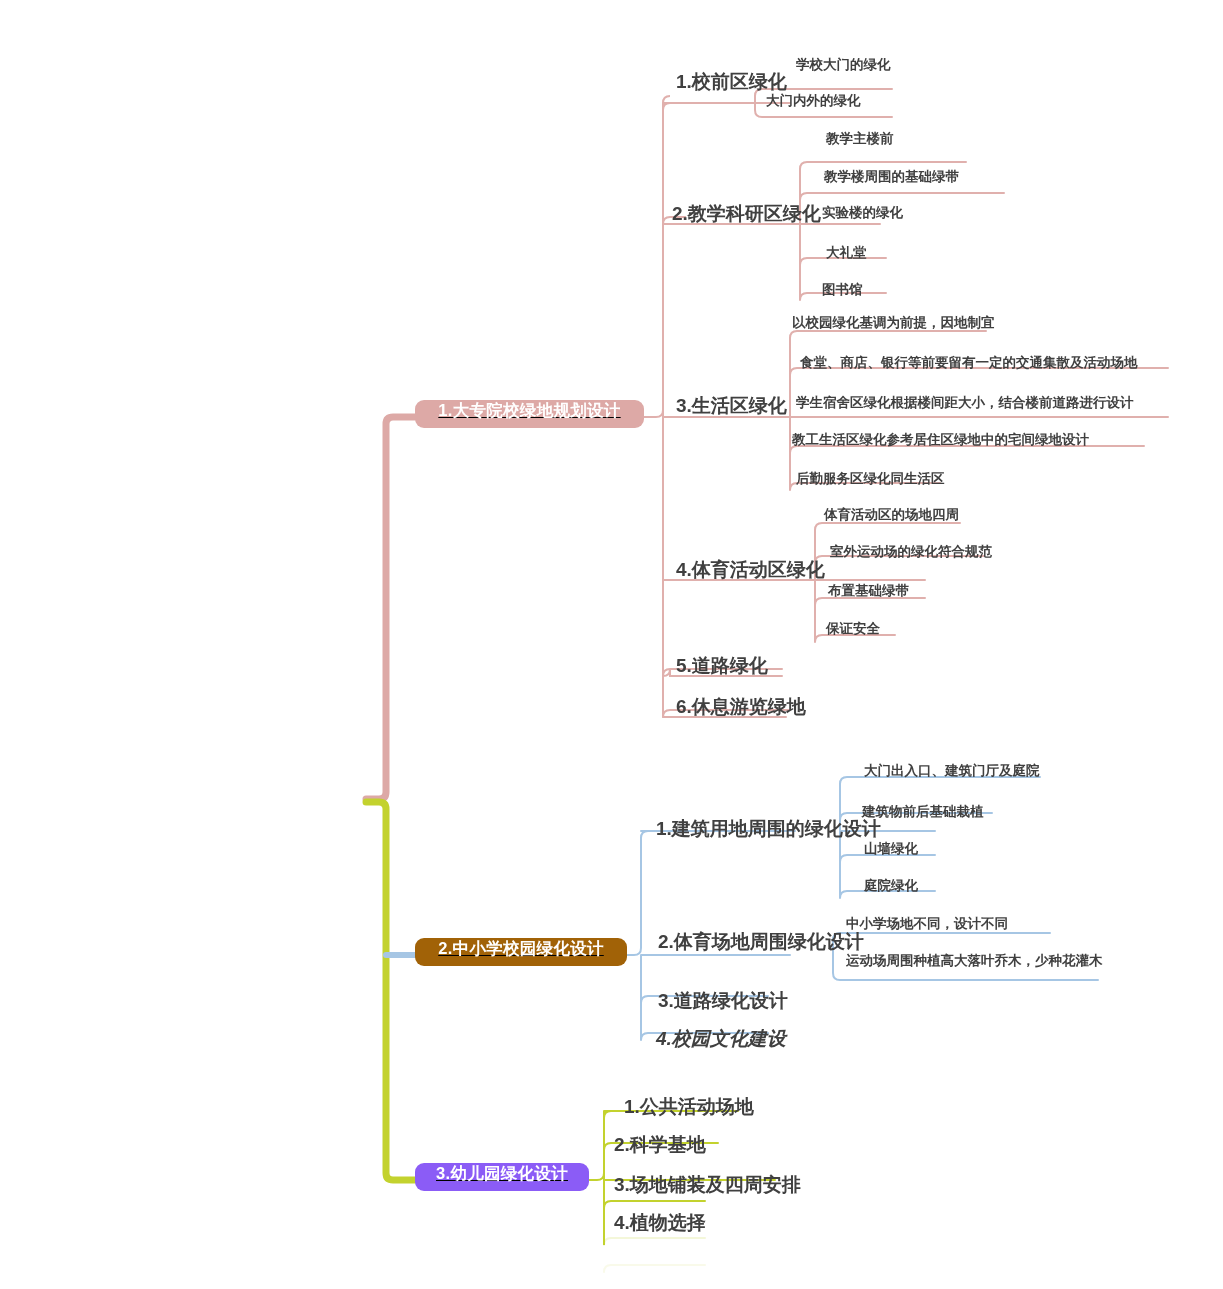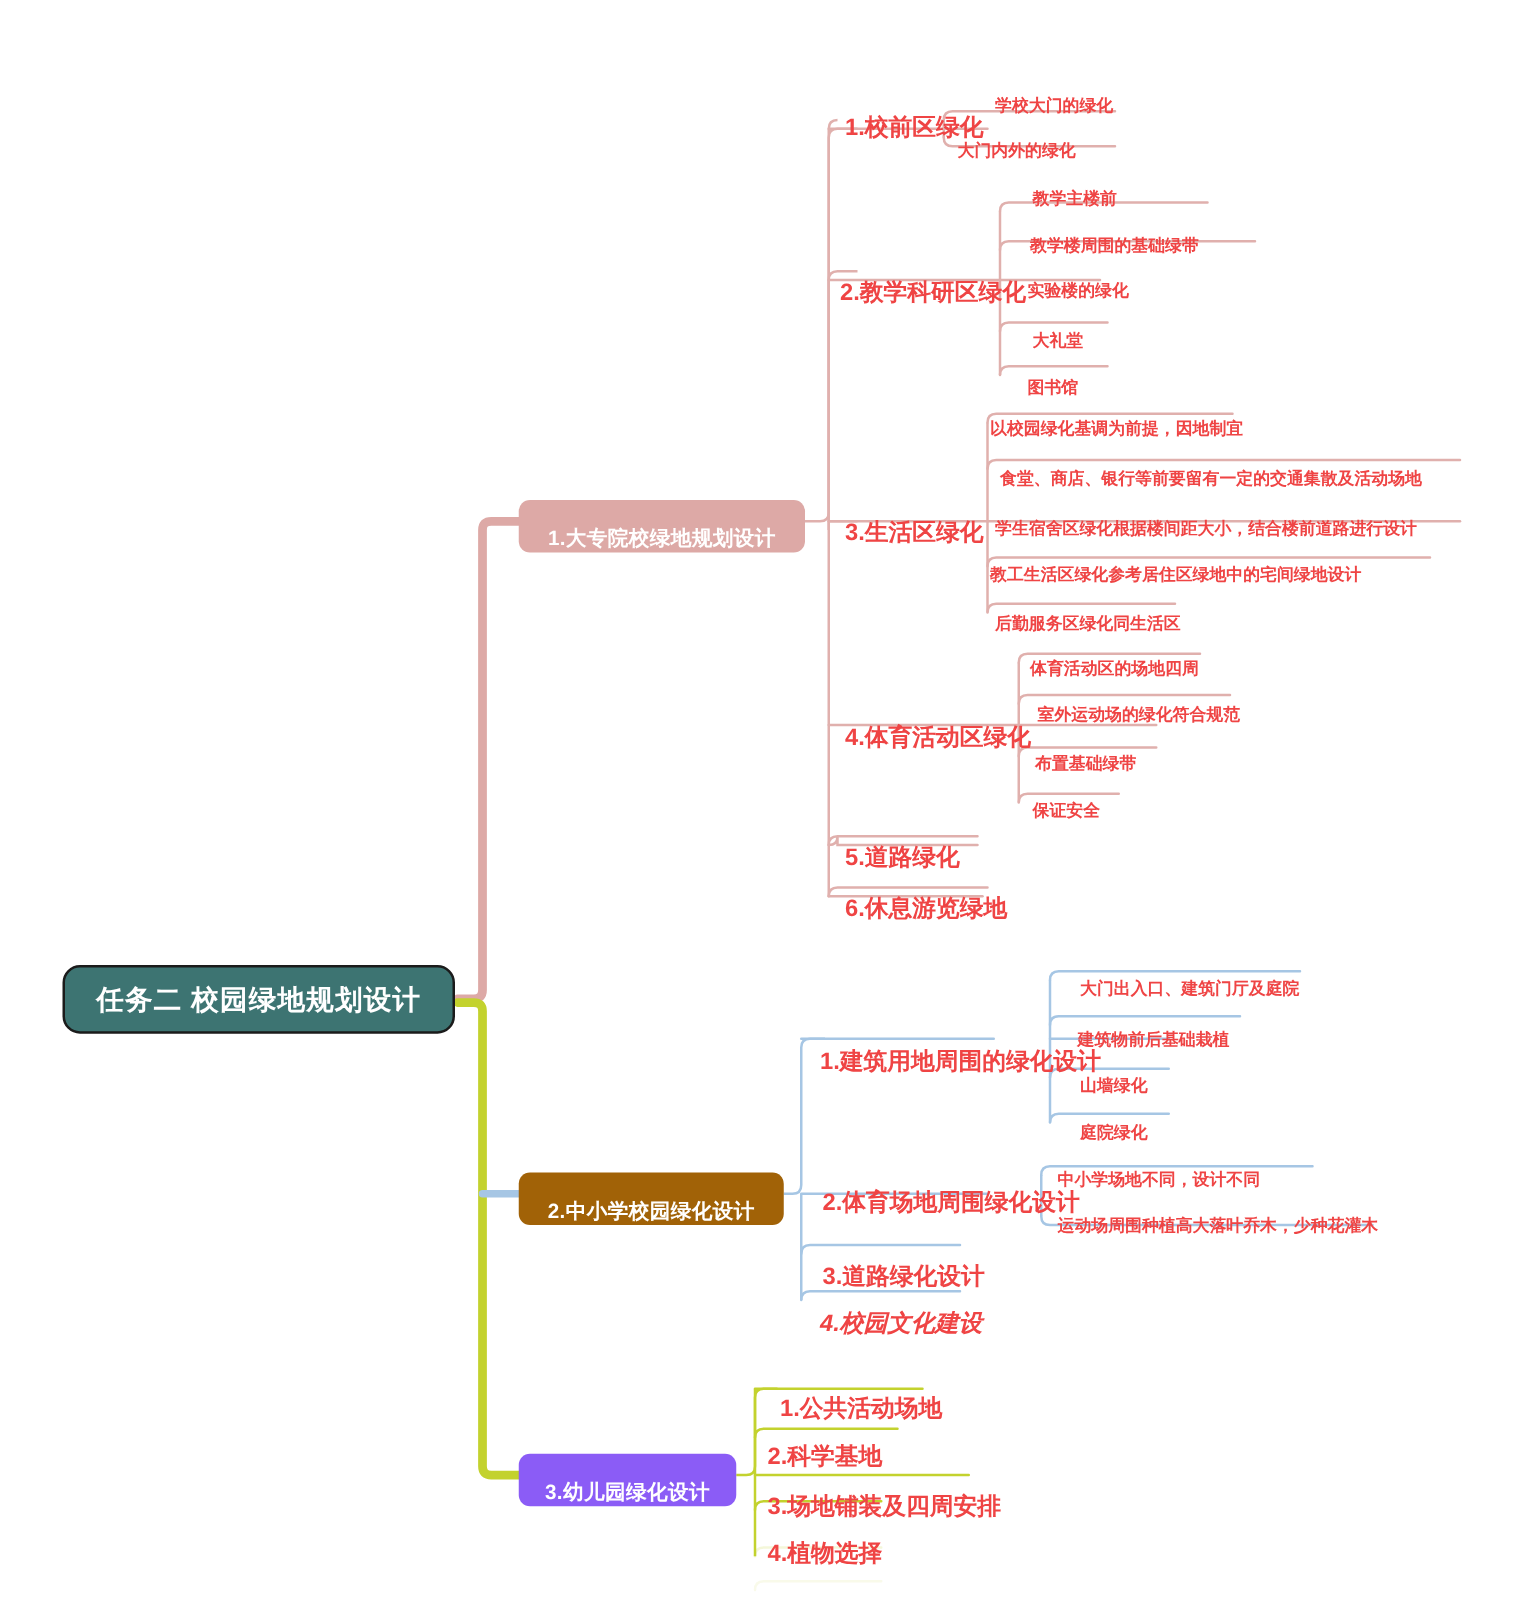--- a/index.html
+++ b/index.html
@@ -46,47 +46,47 @@
     color: #ffffff;
     font-size: 22px;
     font-weight: bold;
     letter-spacing: 1px;
     white-space: nowrap;
   }
 
   
   .branch-node {
     position: absolute;
-    height: 42px;
+    height: 28px;
     border-radius: 9px;
     display: flex;
-    align-items: flex-end;
+    align-items: flex-start;
     justify-content: center;
     box-sizing: border-box;
     padding: 0 14px;
     z-index: 5;
+    text-decoration: underline;
   }
   .branch-node .label {
     color: #ffffff;
     font-size: 16.5px;
     font-weight: bold;
     white-space: nowrap;
     letter-spacing: .3px;
   }
   .branch-1 { left: 415px; top: 400px; width: 229px; background: #dda9a6; }
   .branch-2 { left: 415px; top: 938px; width: 212px; background: #a16207; }
   .branch-3 { left: 415px; top: 1163px; width: 174px; background: #8b5cf6; }
 
   
   .node-text {
     position: absolute;
     white-space: nowrap;
-    color: #ef4444;
+    color: #404040;
     z-index: 4;
-    margin-top: 20px;
   }
   .lvl2 {
     font-size: 19px;
     font-weight: bold;
   }
   .lvl3 {
     font-size: 13.5px;
     font-weight: bold;
   }
 </style>
@@ -168,23 +168,20 @@
     <path d="M604 1111 L738 1111" fill="none" stroke="#c3d22e" stroke-width="2" stroke-linecap="round"></path>
     <path d="M604 1111 L604 1245" fill="none" stroke="#c3d22e" stroke-width="2"></path>
     <path d="M604 1150 Q604 1143 611 1143 L718 1143" fill="none" stroke="#c3d22e" stroke-width="2" stroke-linecap="round"></path>
     <path d="M604 1180 L775 1180" fill="none" stroke="#c3d22e" stroke-width="2" stroke-linecap="round"></path>
     <path d="M604 1208 Q604 1201 611 1201 L705 1201" fill="none" stroke="#c3d22e" stroke-width="2" stroke-linecap="round"></path>
 
     <path d="M604 1245 Q604 1238 611 1238 L705 1238" fill="none" stroke="#c3d22e" stroke-width="2" stroke-linecap="round" opacity="0.18"></path>
     <path d="M604 1272 Q604 1265 611 1265 L705 1265" fill="none" stroke="#c3d22e" stroke-width="2" stroke-linecap="round" opacity="0.10"></path>
   </svg>
 
-  <div class="root-node">
-    <span class="label">任务二 校园绿地规划设计</span>
-  </div>
 
   <div class="branch-node branch-1">
     <span class="label">1.大专院校绿地规划设计</span>
   </div>
   <div class="branch-node branch-2">
     <span class="label">2.中小学校园绿化设计</span>
   </div>
   <div class="branch-node branch-3">
     <span class="label">3.幼儿园绿化设计</span>
   </div>

